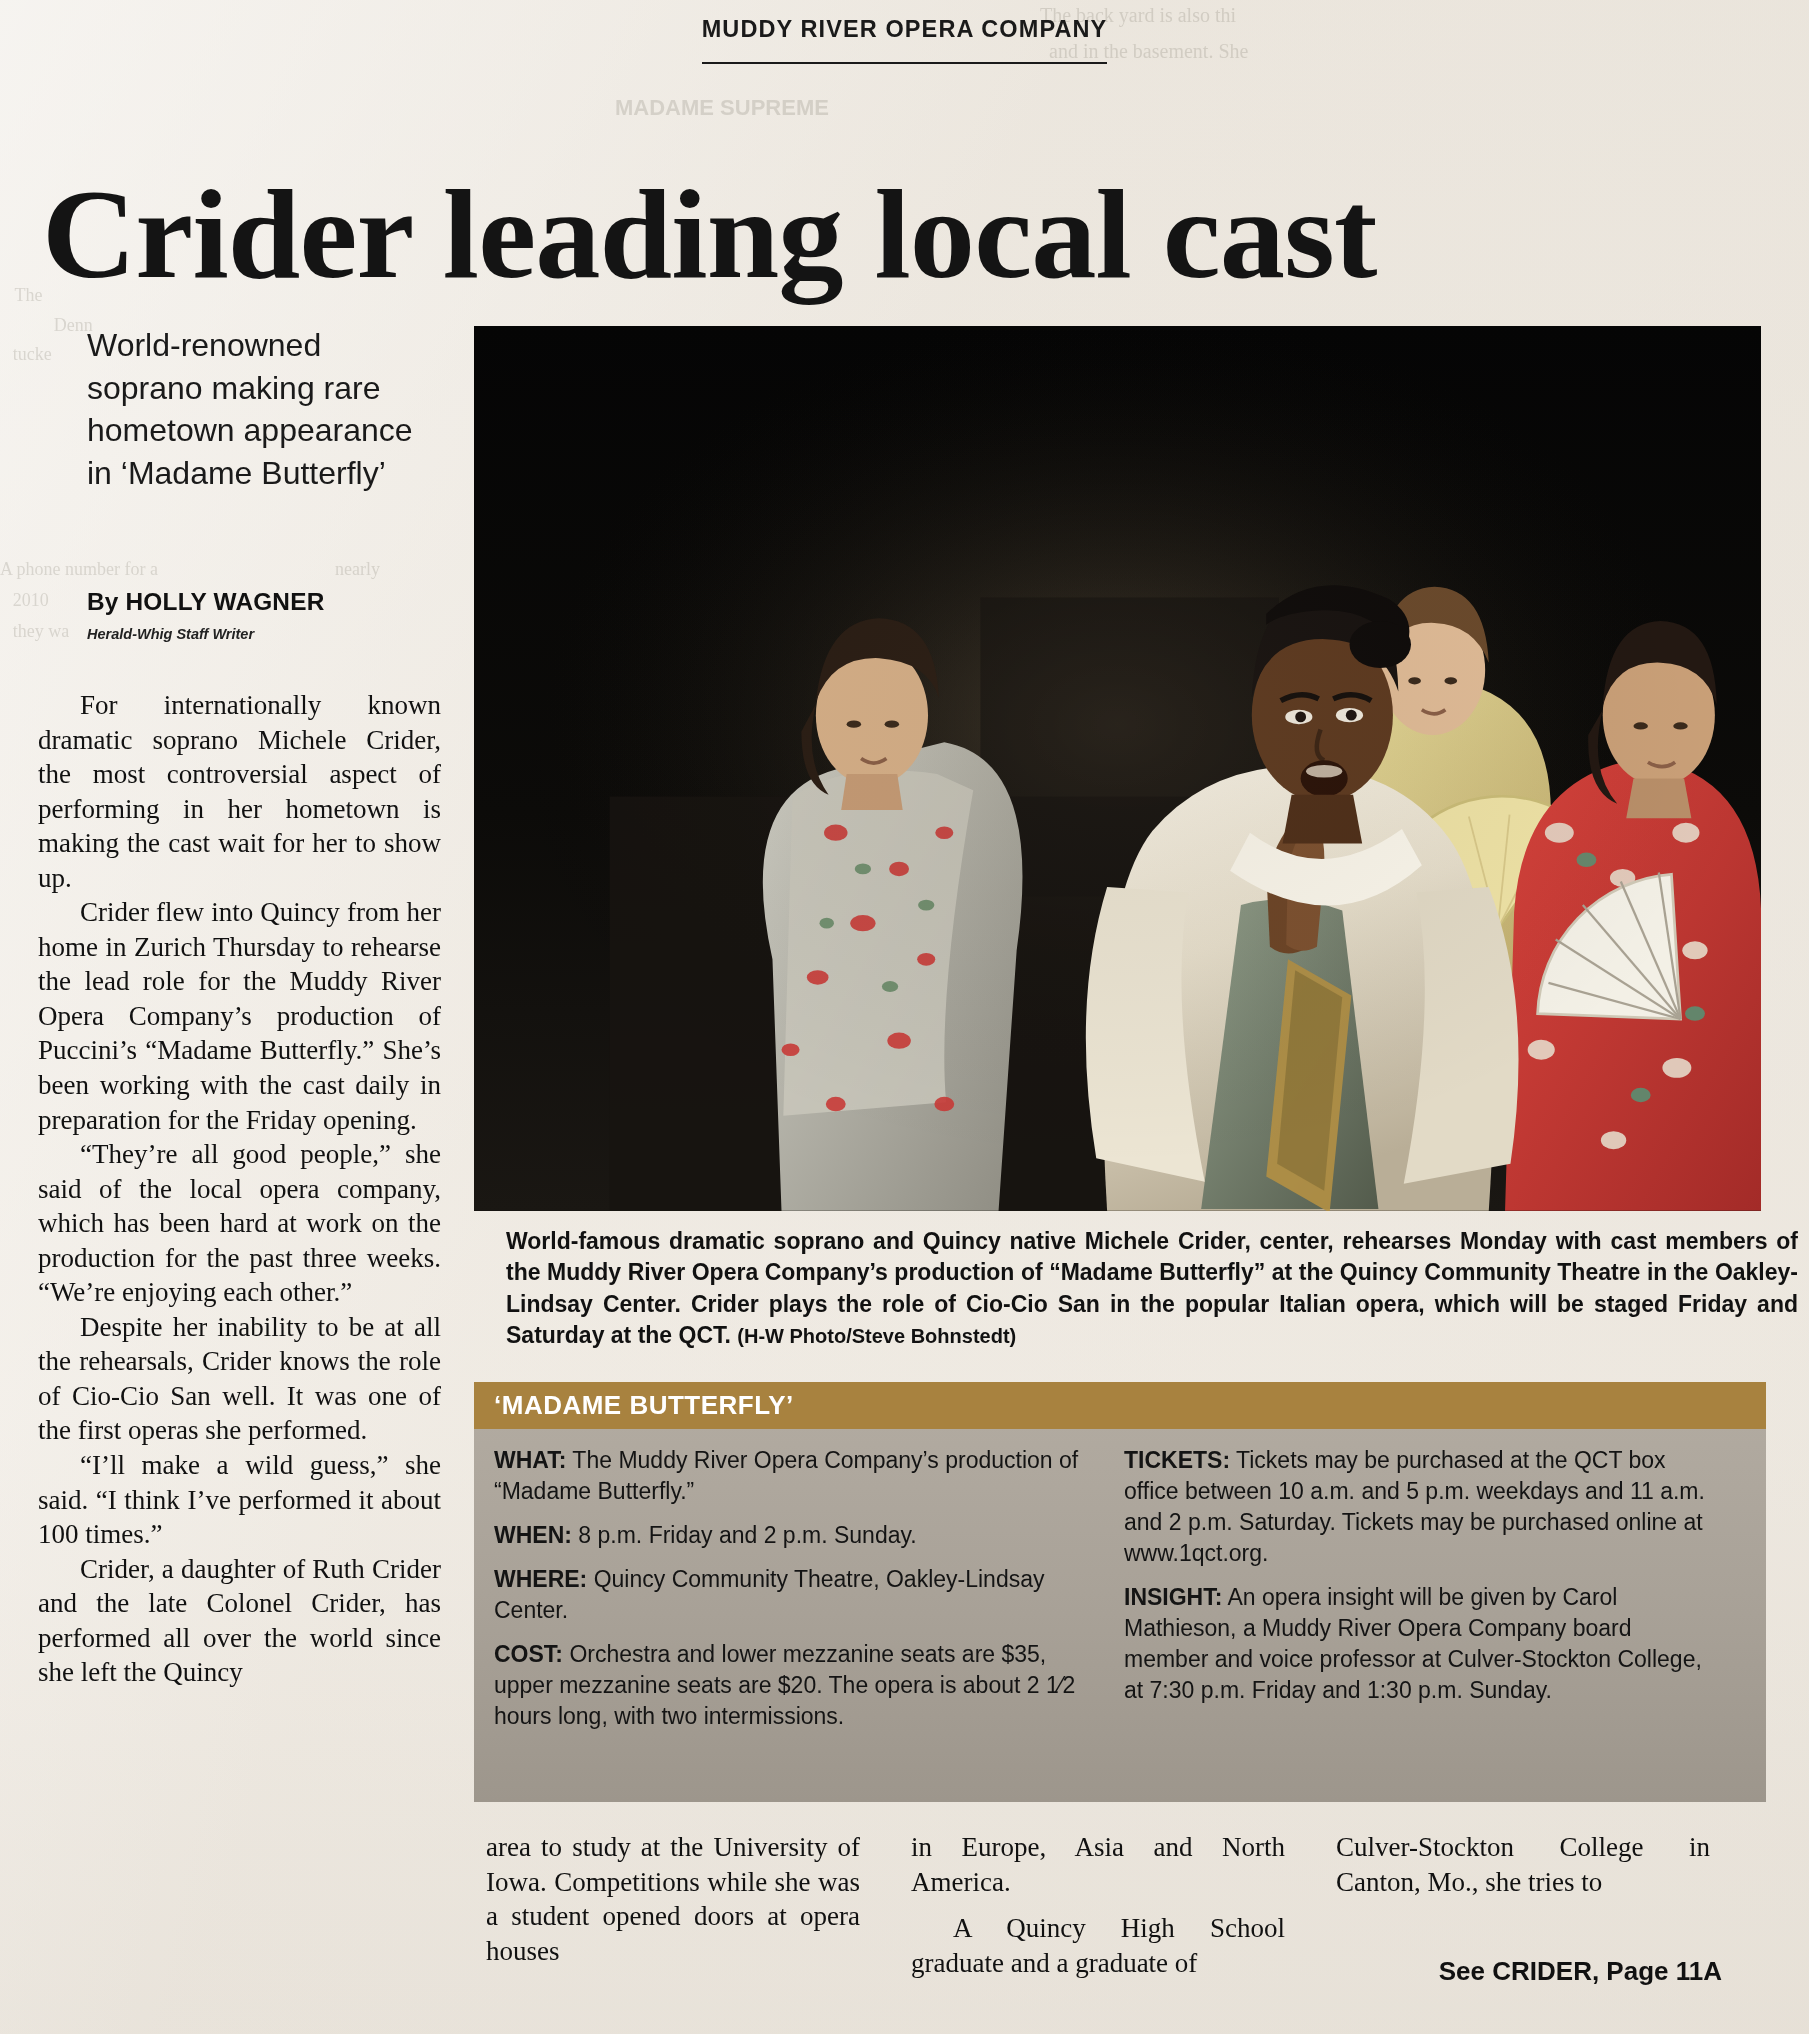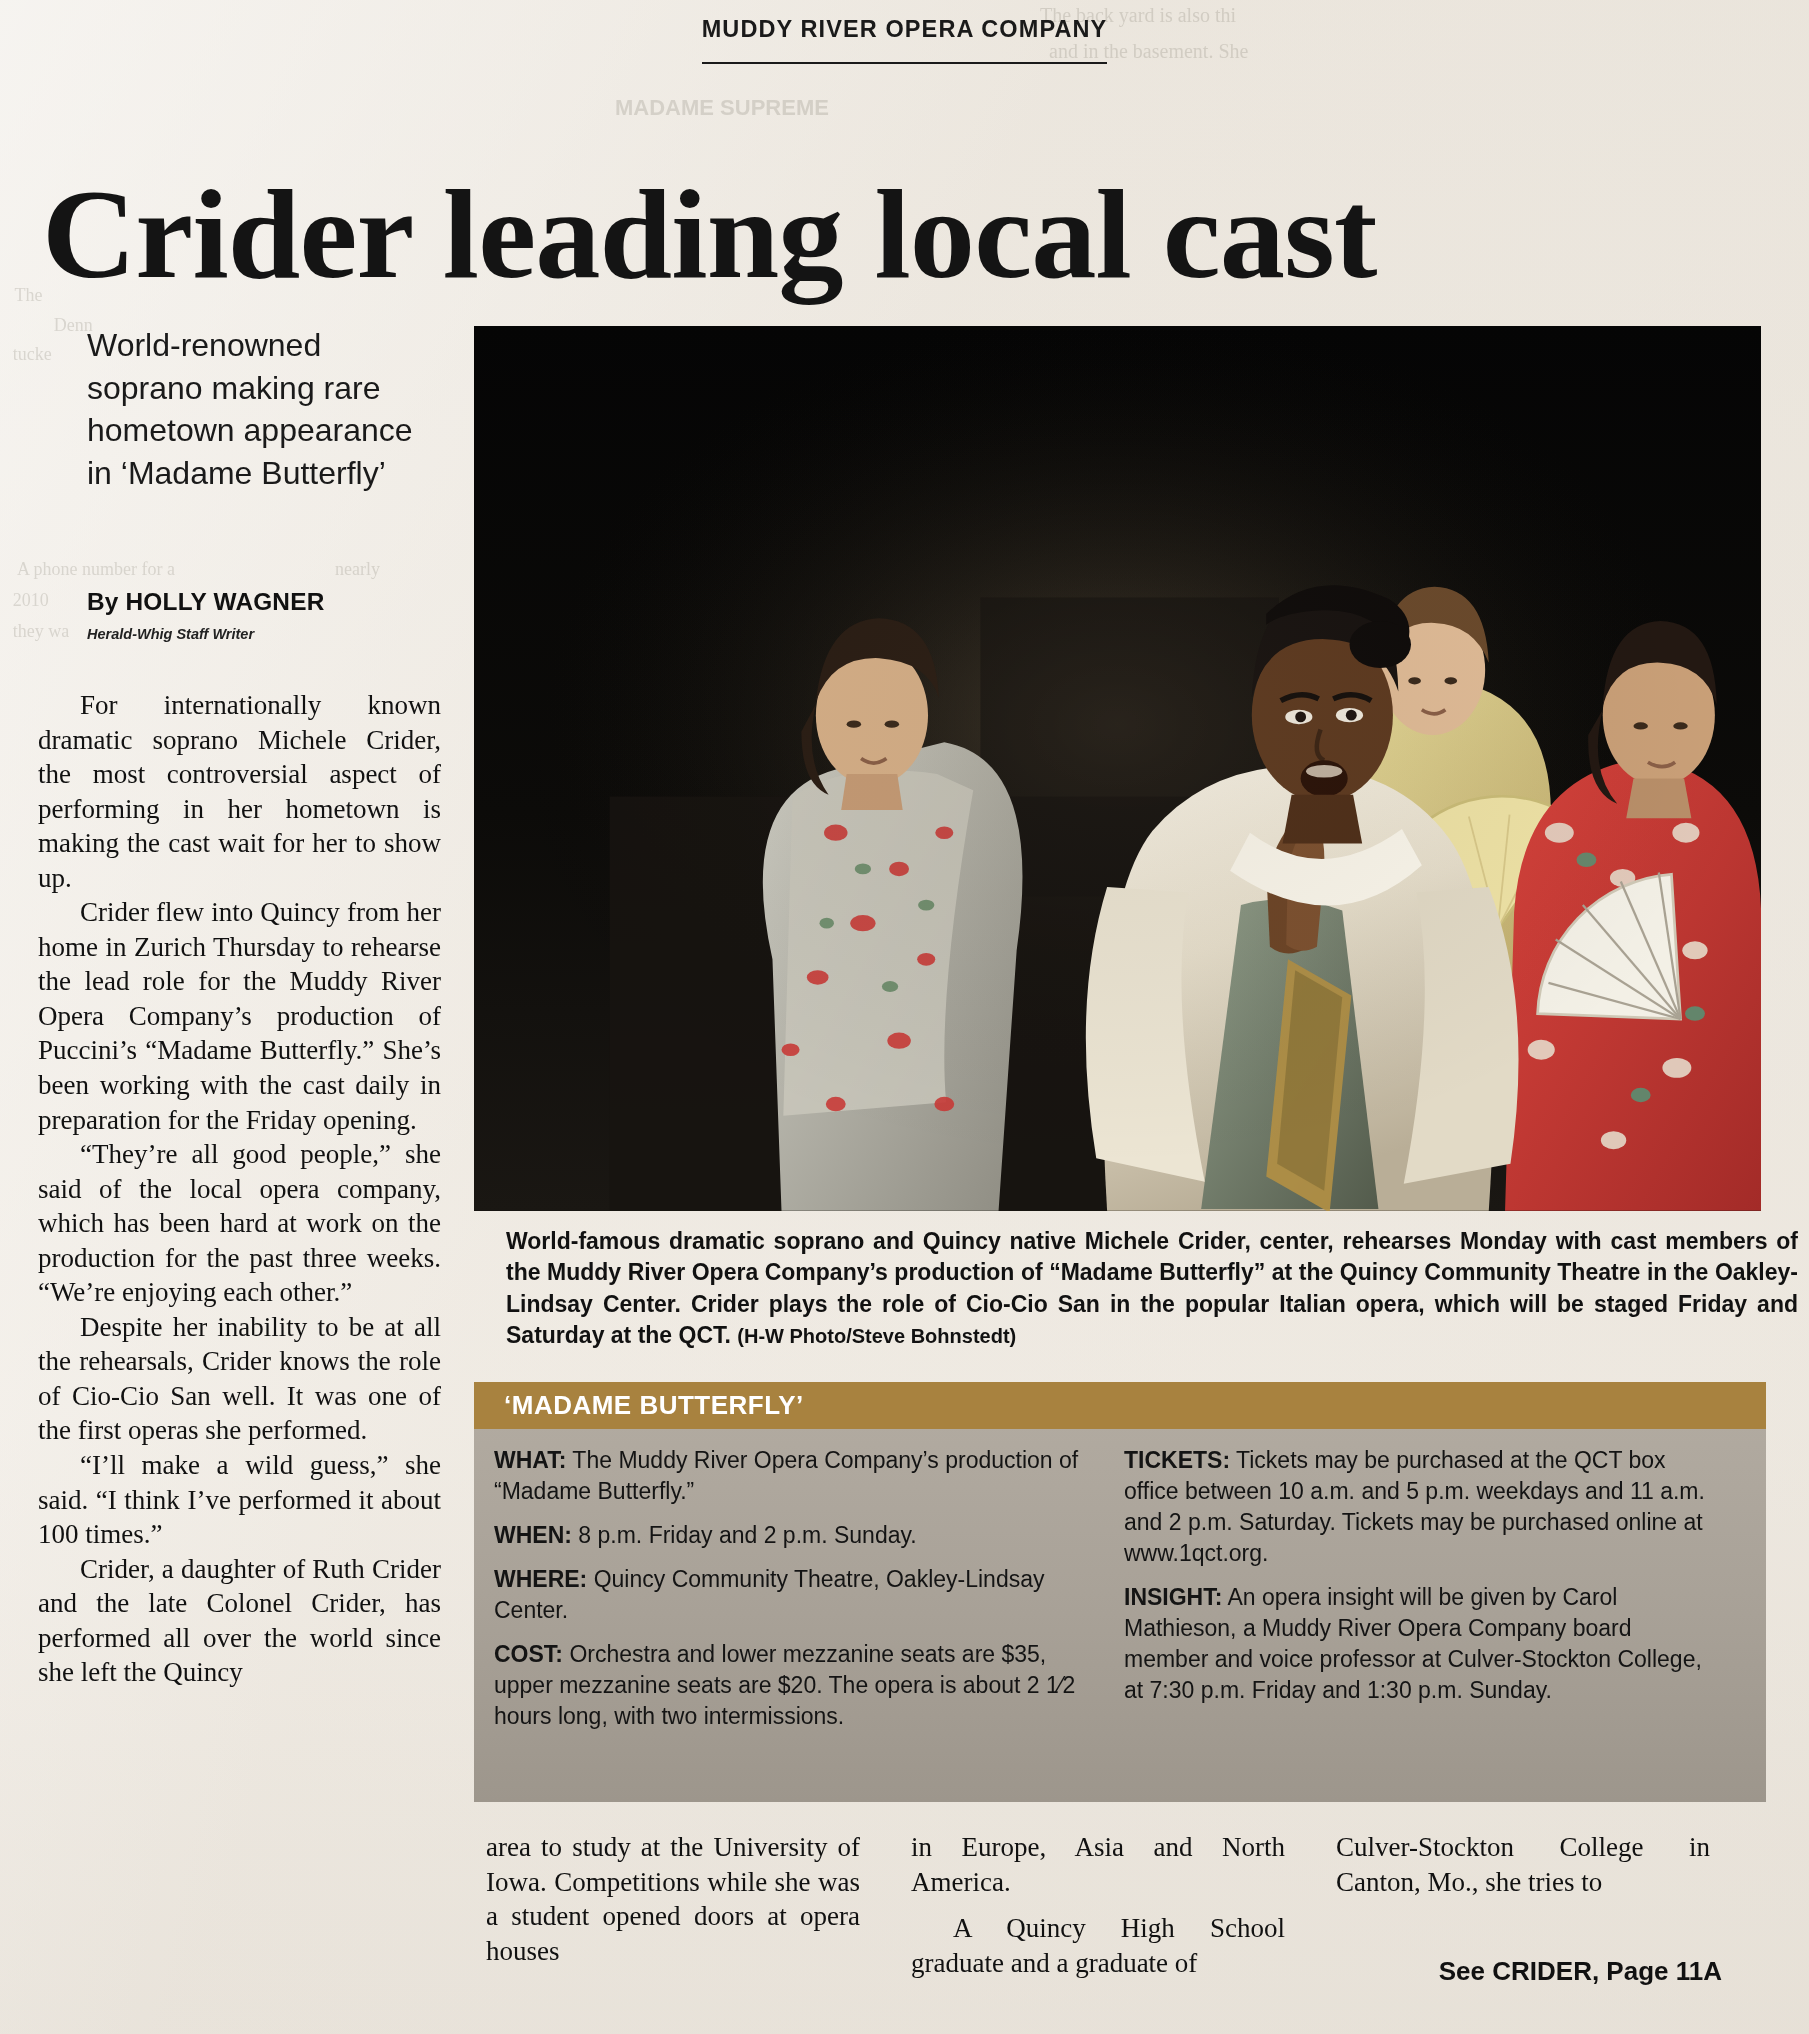--- a/index.html
+++ b/index.html
@@ -160,21 +160,21 @@
     left: 474px;
     width: 1292px;
     height: 420px;
     background: linear-gradient(180deg, #b3aca2 0%, #a8a197 55%, #9d968c 100%);
   }
   .factbox-header {
     height: 47px;
     background: #a8823f;
     display: flex;
     align-items: center;
-    padding-left: 30px;
+    padding-left: 20px;
     box-sizing: border-box;
   }
   .factbox-header .fb-title {
     font-family: "Liberation Sans", sans-serif;
     font-weight: bold;
     font-size: 26px;
     color: #ffffff;
     letter-spacing: 0.5px;
   }
   .factbox-cols {
@@ -226,21 +226,21 @@
 
 <div class="page">
 
   <div class="bleed" style="top:3.6px; left:1040px; font-size:20px;">The back yard is also thi</div>
   <div class="bleed" style="top:40px; left:1049px; font-size:20px;">and in the basement. She</div>
   <div class="bleed" style="top:95px; left:615px; font-size:22px; font-family:'Liberation Sans',sans-serif; font-weight:bold;">MADAME SUPREME</div>
   <div class="bleed" style="top:127px; left:633px; font-size:85px; font-weight:bold; color:rgba(120,112,102,0.14);">&nbsp;</div>
   <div class="bleed" style="top:285px; left:14.5px; font-size:18px;">The</div>
   <div class="bleed" style="top:315px; left:12.7px; font-size:18px;margin-left:41px;">Denn</div>
   <div class="bleed" style="top:344px; left:12.7px; font-size:18px;">tucke</div>
-  <div class="bleed" style="top:559px; left:17px; font-size:18px;">A phone number for a</div>
+  <div class="bleed" style="top:559px; left:0; font-size:18px;">A phone number for a</div>
   <div class="bleed" style="top:559px; left:335px; font-size:18px;">nearly</div>
   <div class="bleed" style="top:590px; left:12.7px; font-size:18px;">2010</div>
   <div class="bleed" style="top:621px; left:12.7px; font-size:18px;">they wa</div>
 
   <div class="kicker-wrap">
     <span class="kicker">MUDDY RIVER OPERA COMPANY</span>
   </div>
 
   <h1 class="headline">Crider leading local cast</h1>
 

